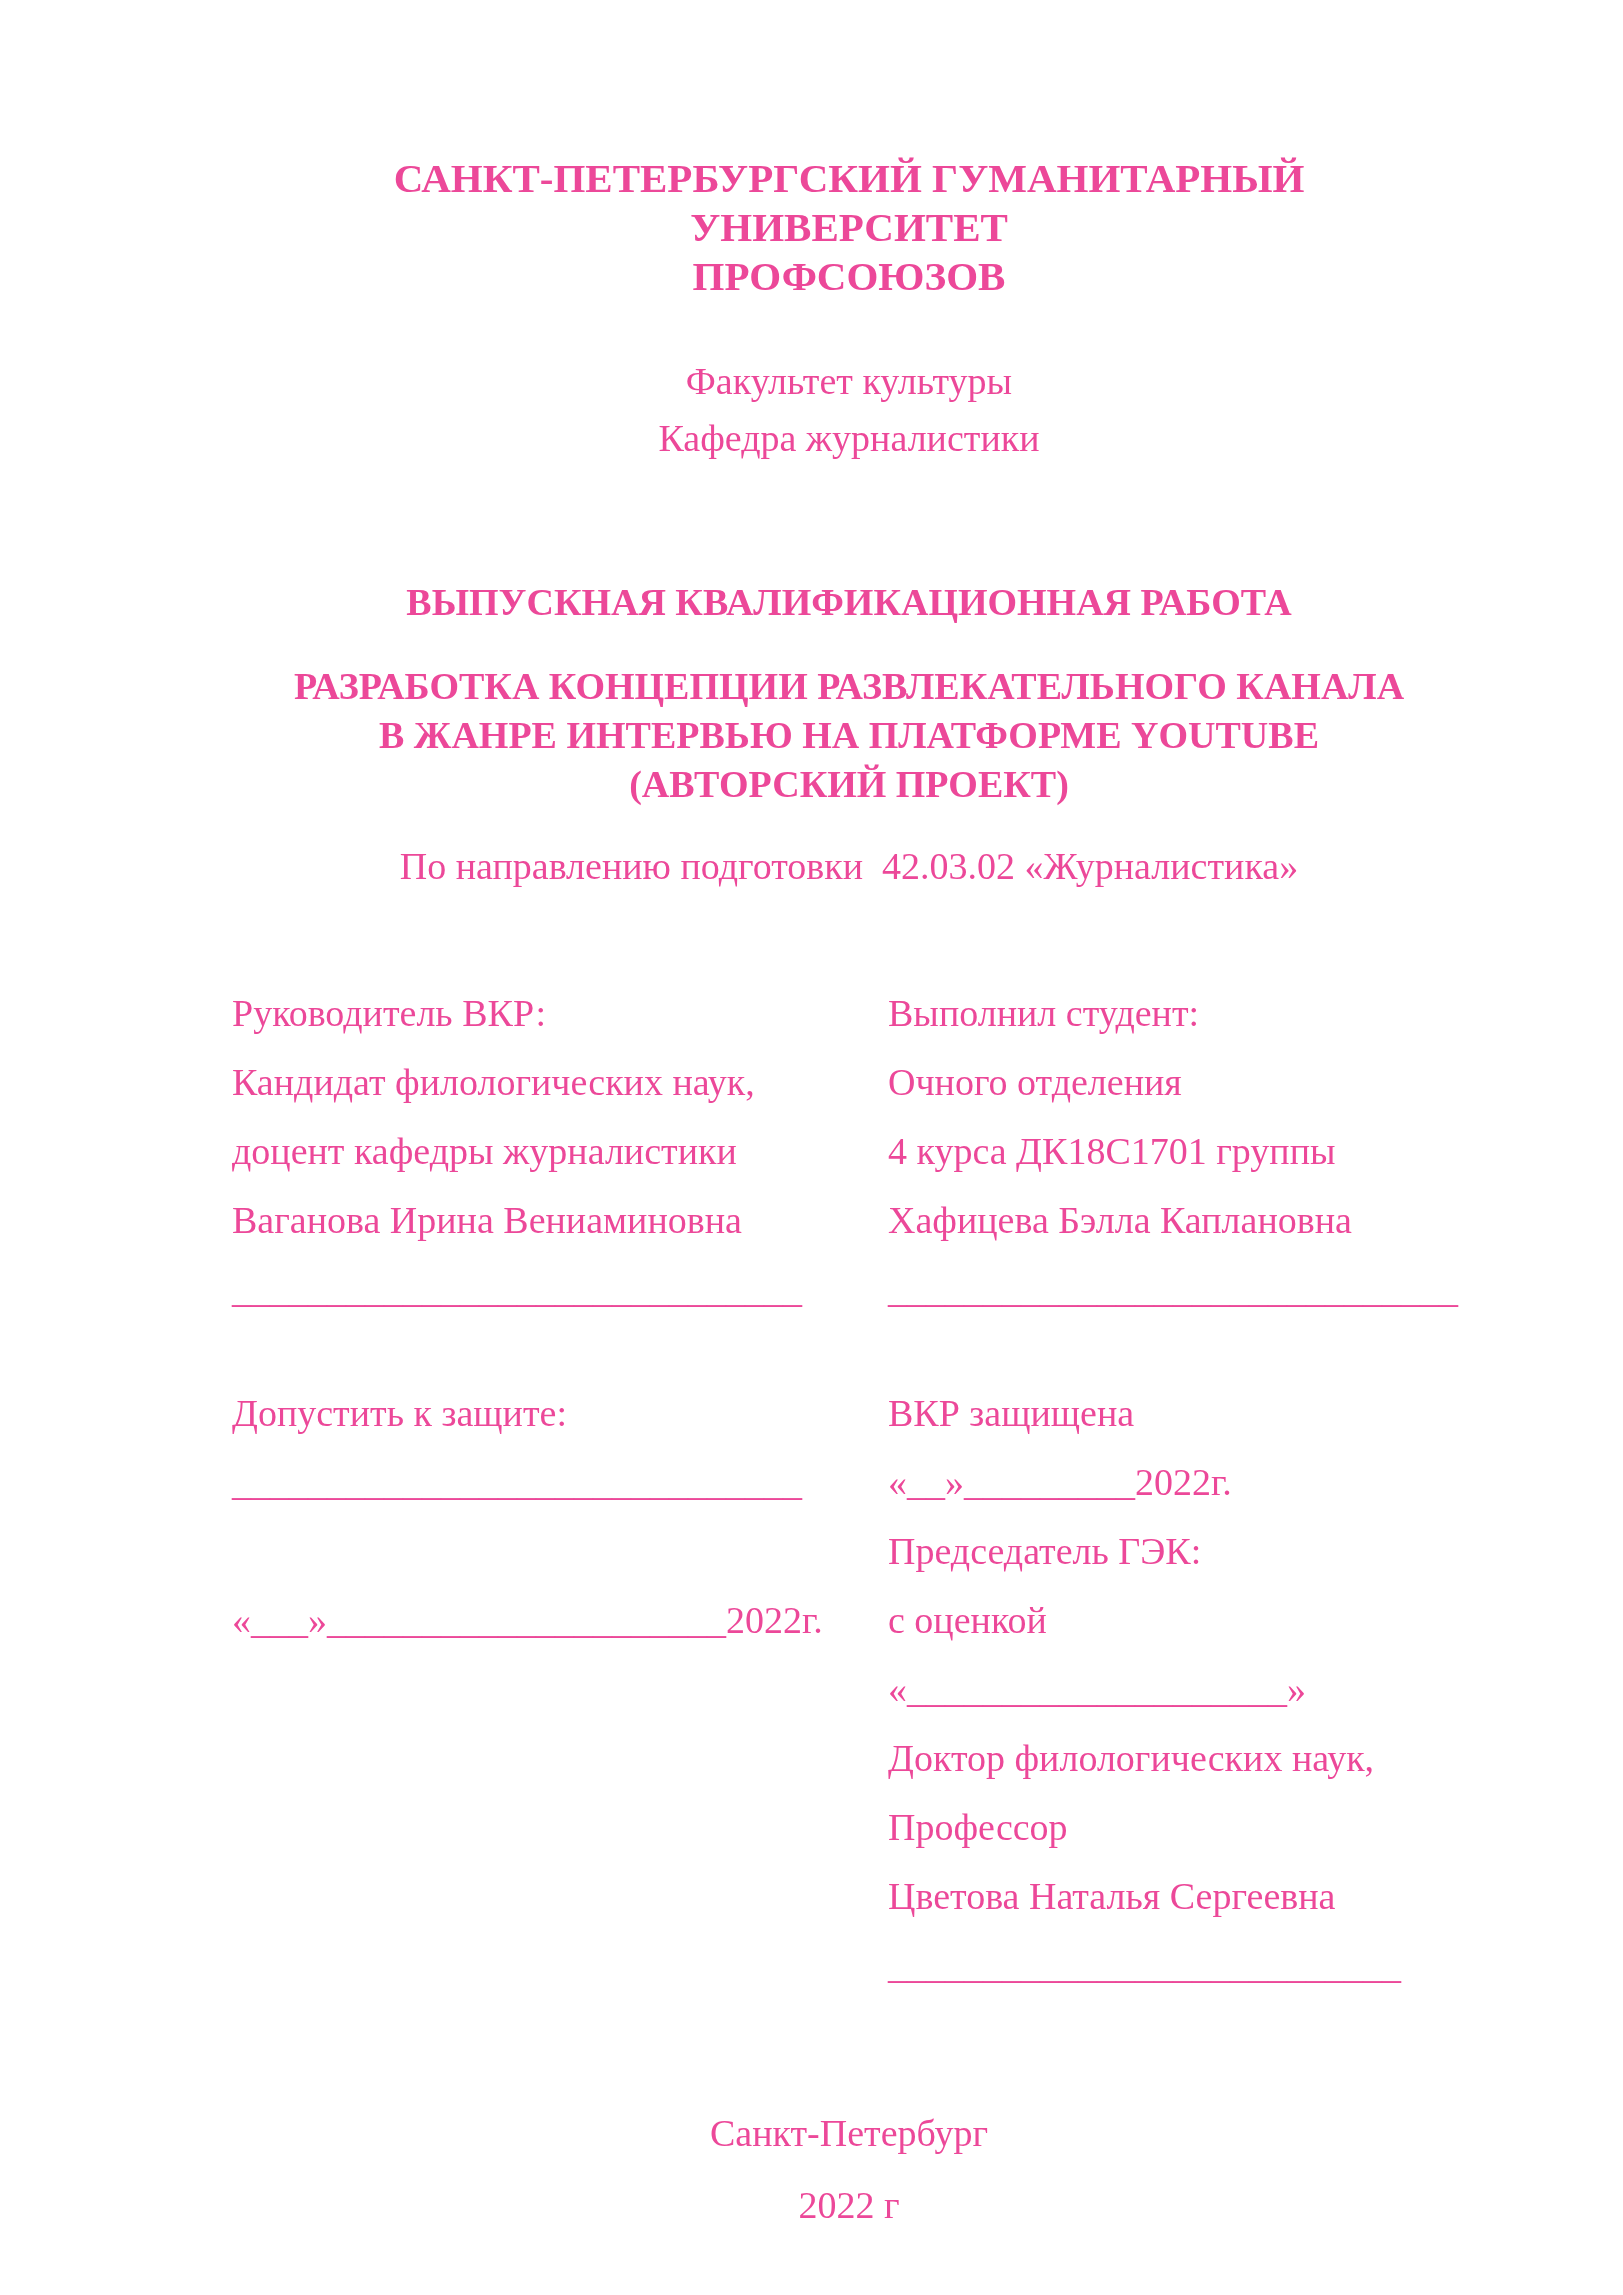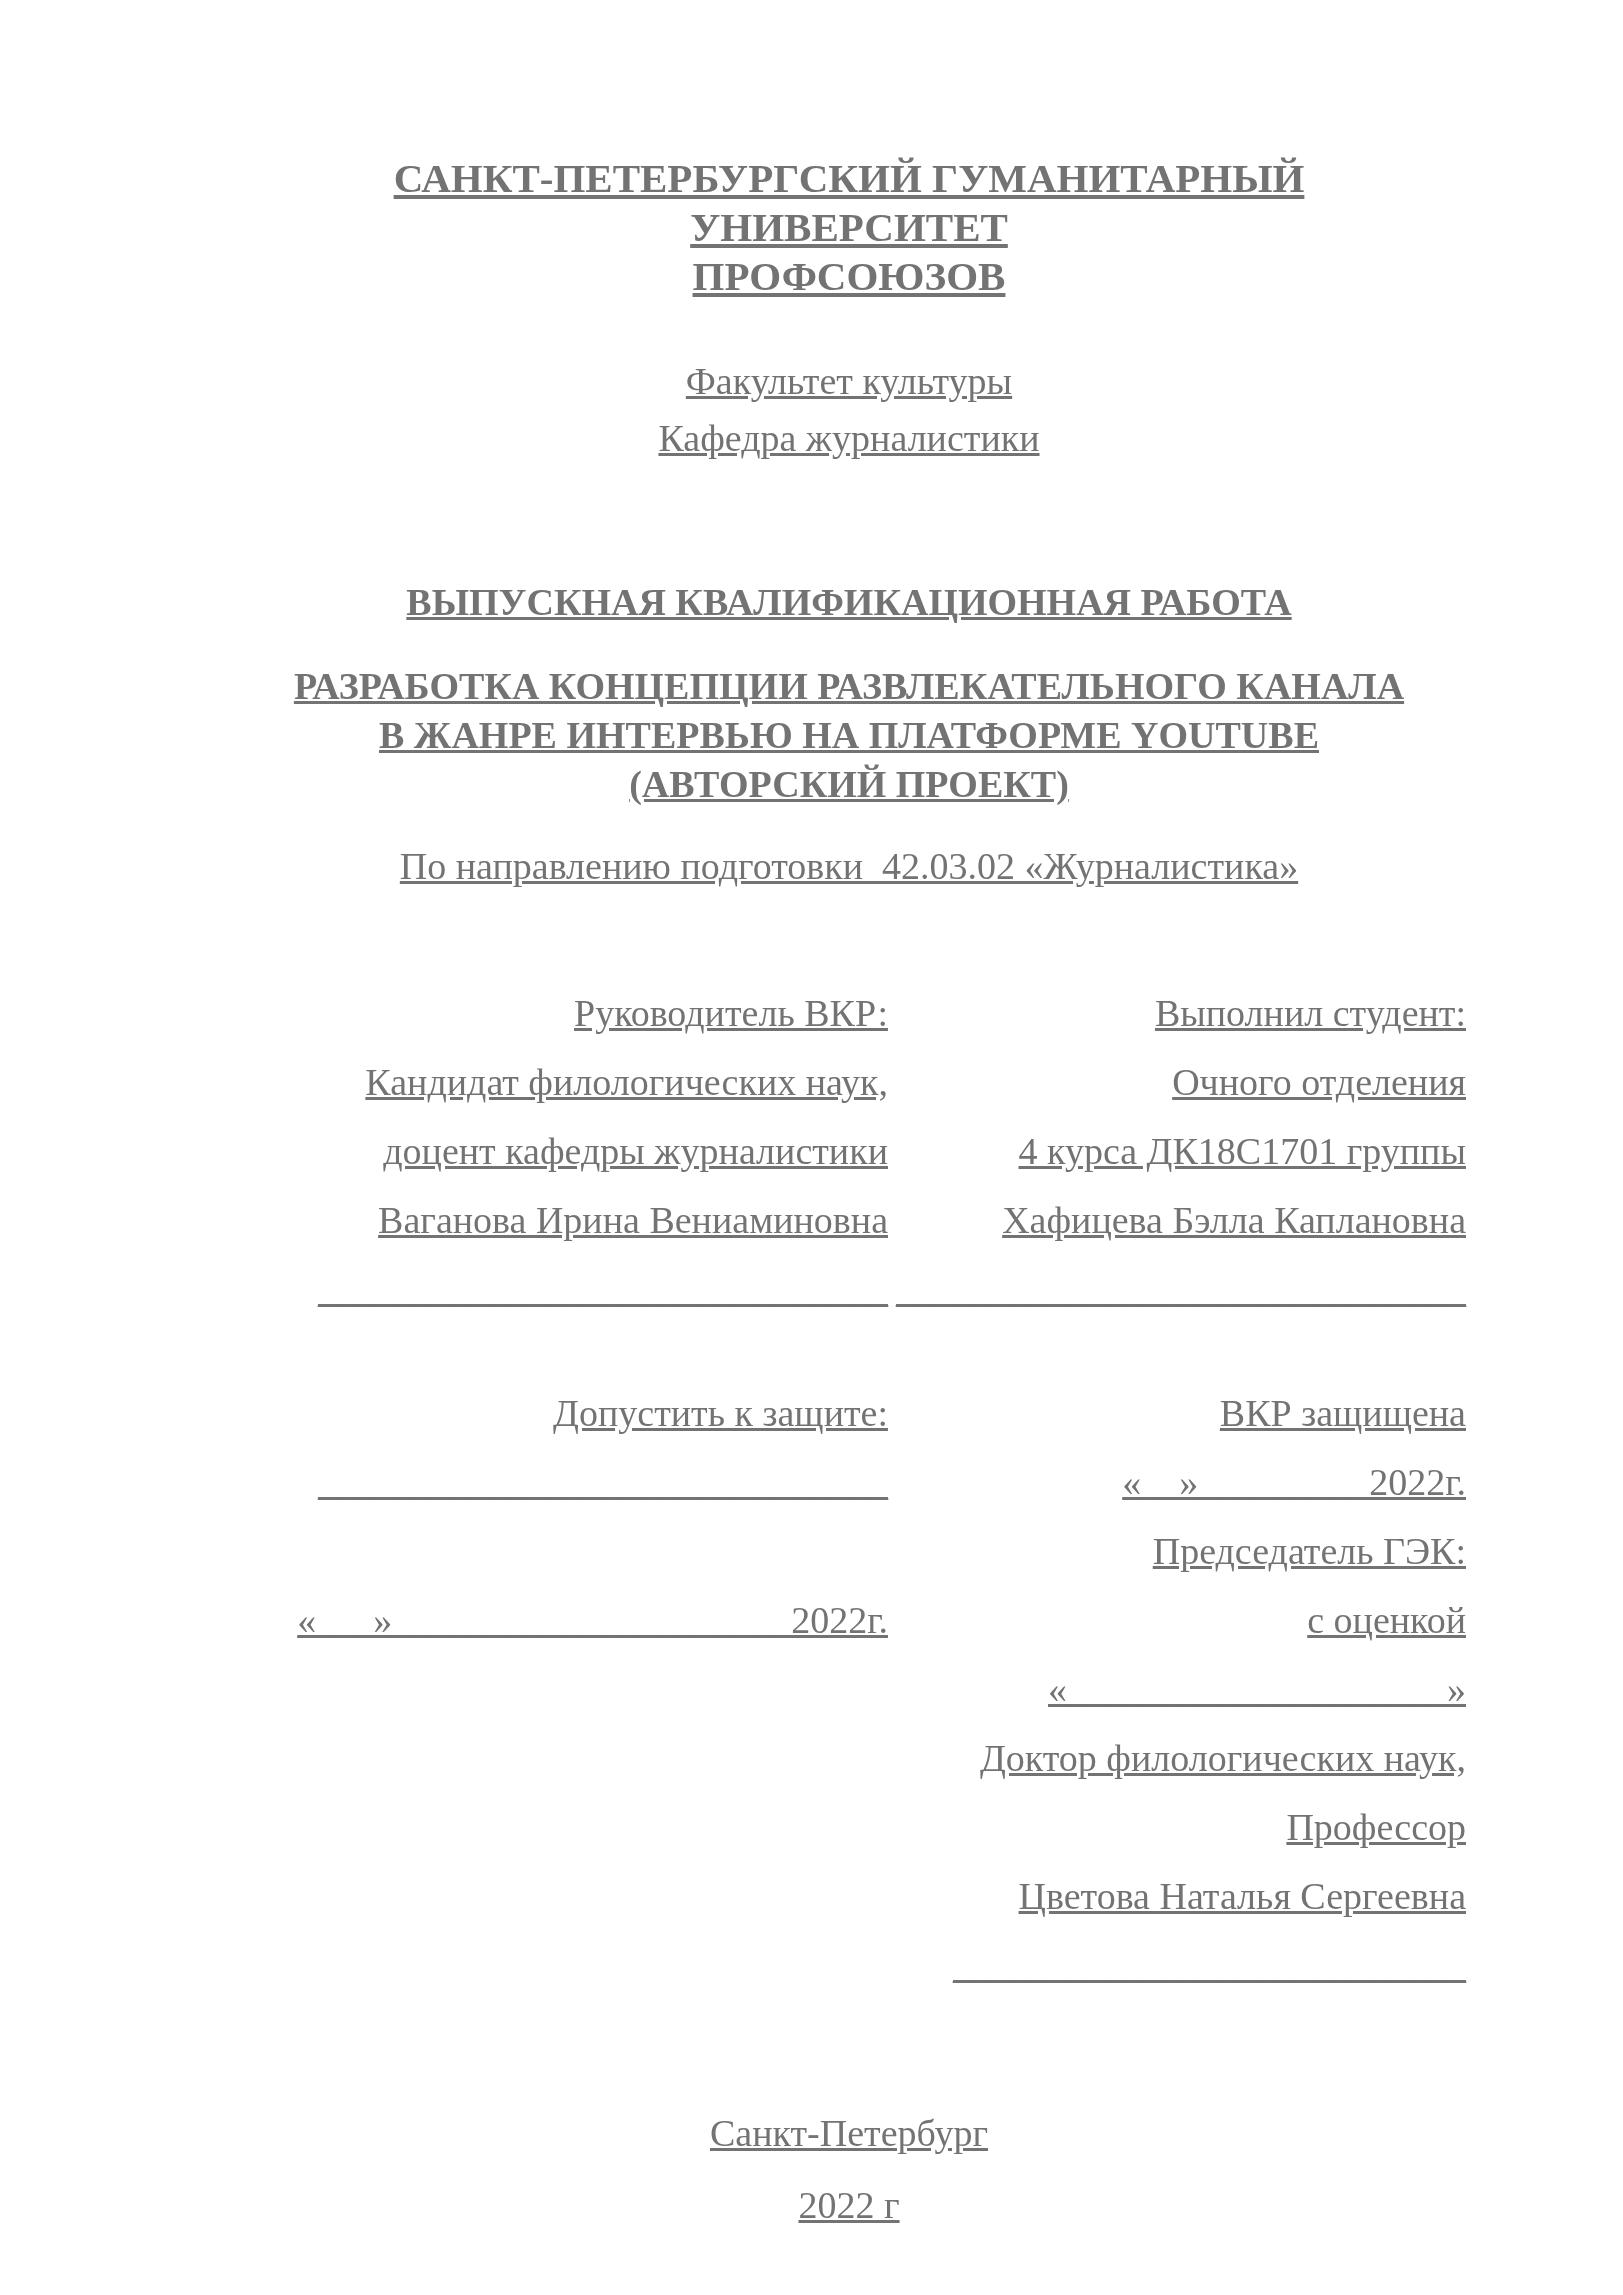--- a/index.html
+++ b/index.html
@@ -5,25 +5,24 @@
   html, body {
     margin: 0;
     padding: 0;
     background: #ffffff;
   }
   .page {
     position: relative;
     width: 1576px;
     height: 2295px;
     background: #ffffff;
-    color: #737373;
+    color: #ec4899;
     font-family: "Liberation Serif", serif;
     font-size: 38px;
     overflow: hidden;
-    text-decoration: underline;
   }
   .content {
     padding-left: 232px;
     padding-right: 110px;
   }
   p { margin: 0; }
   .center { text-align: center; }
   .bold { font-weight: bold; }
   .prewrap { white-space: pre-wrap; }
 
@@ -60,21 +59,20 @@
     flex: 0 0 656px;
   }
   .row .col-right {
     flex: 1 1 auto;
   }
   .columns-1 {
     margin-top: 91px;
   }
   .columns-1 p, .columns-2 p {
     line-height: 69px;
-    text-align: right;
   }
   .columns-2 {
     margin-top: 55px;
   }
   .date-line {
     margin-top: 69px; 
   }
   .footer-block {
     margin-top: 97px;
     line-height: 72px;

